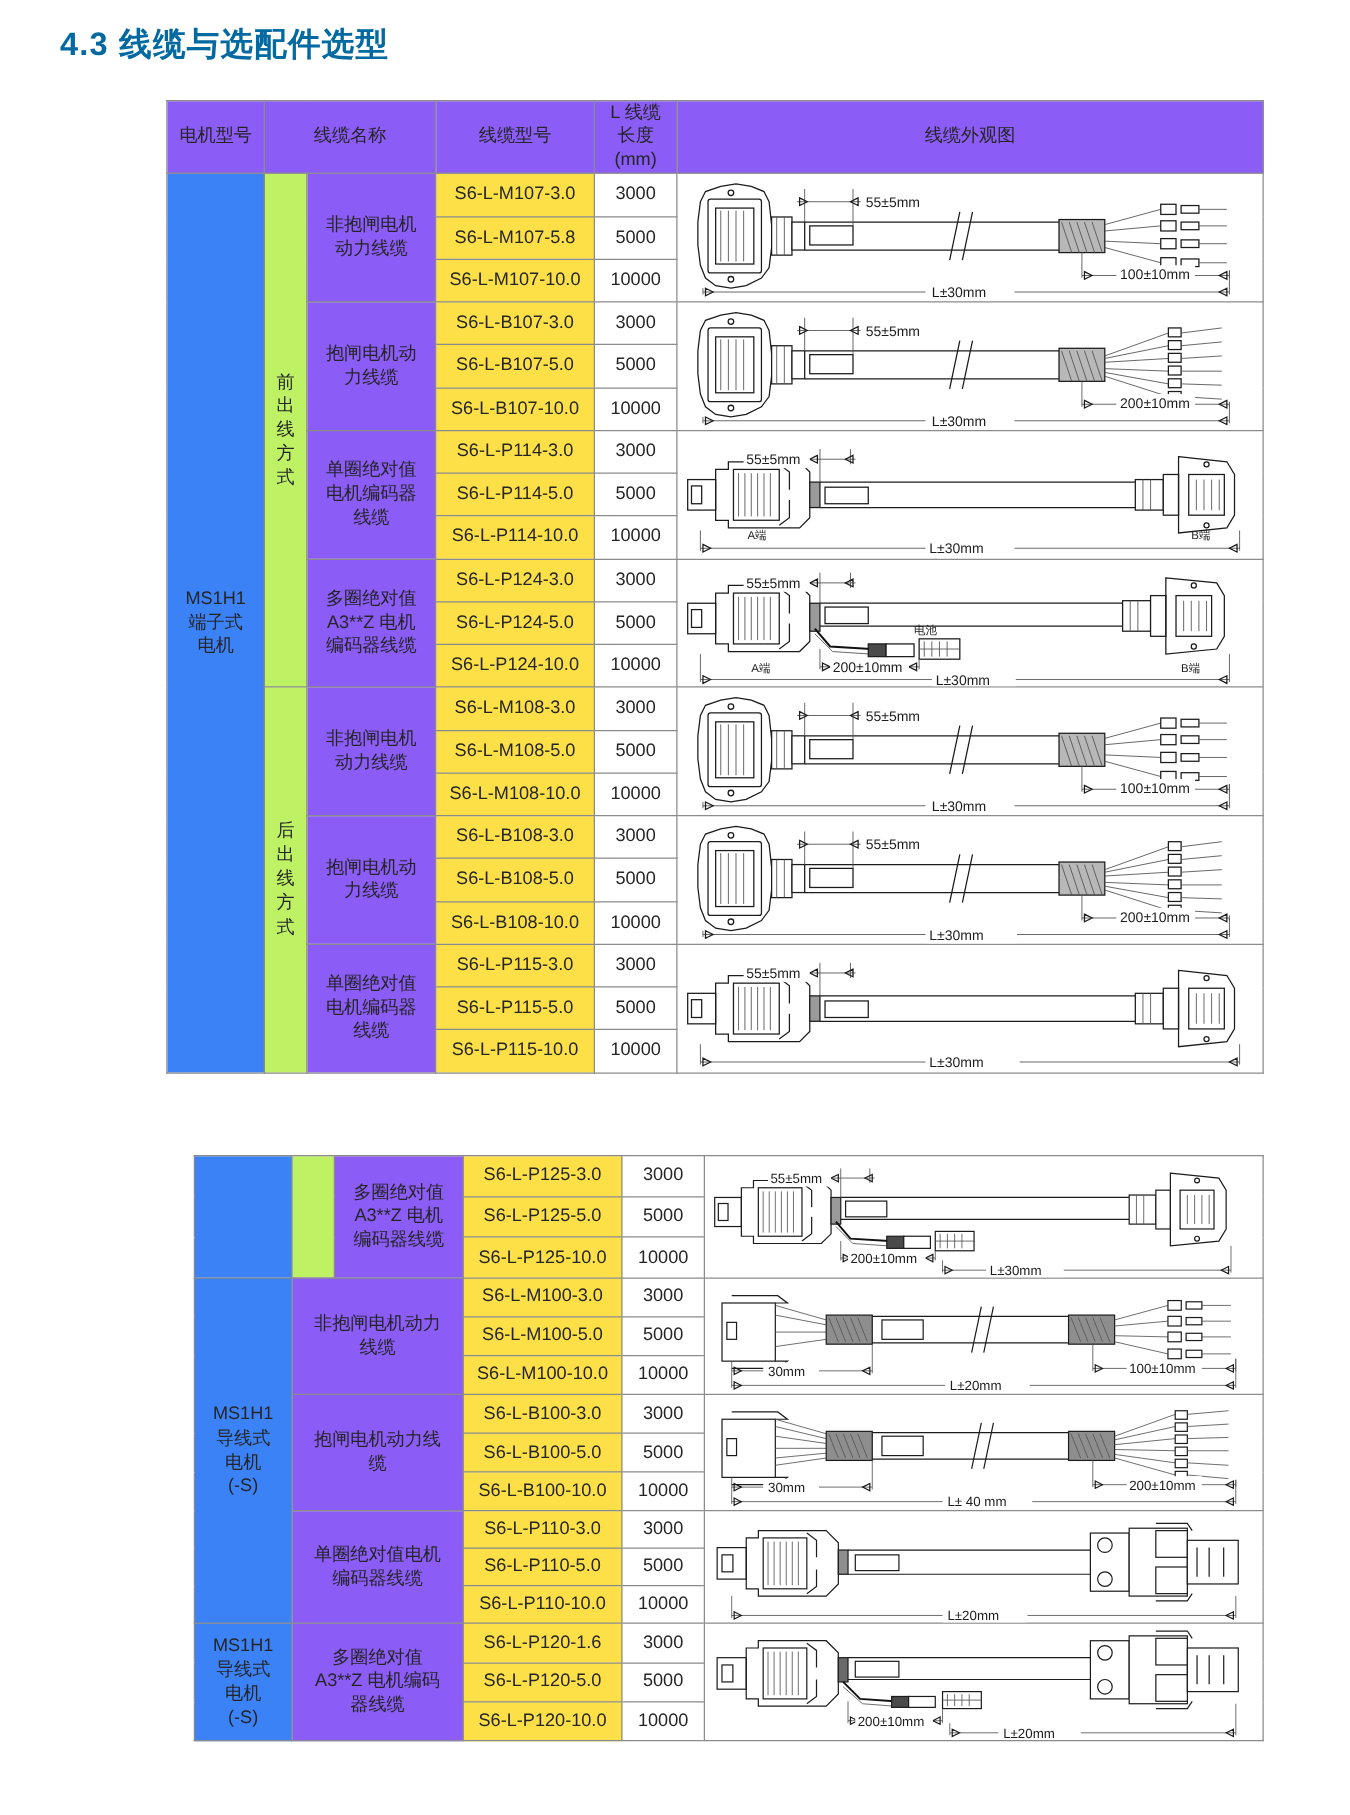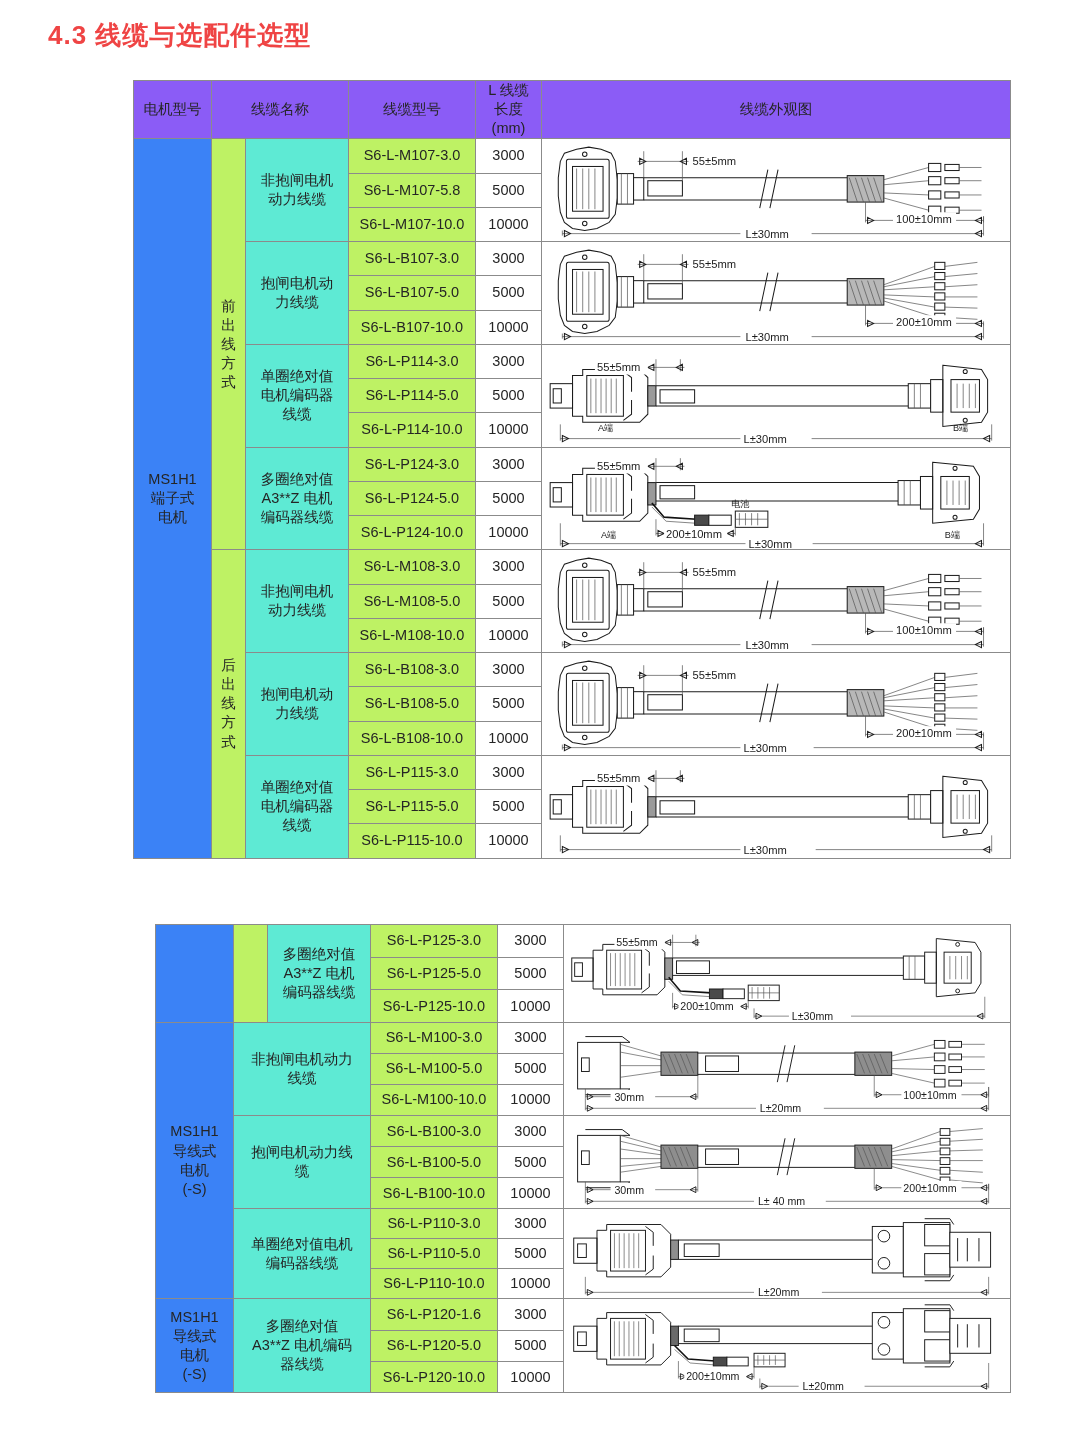--- a/index.html
+++ b/index.html
@@ -16,21 +16,21 @@
     overflow: hidden;
   }
 
   
   .heading {
     position: absolute;
     left: 48px;
     top: 18px;
     font-size: 26px;
     font-weight: 700;
-    color: #ef4444;
+    color: #0369a1;
     letter-spacing: 1px;
     white-space: nowrap;
   }
 
   
   .tbl-wrap { position: absolute; }
   #tbl-upper { left: 133px; top: 80px; width: 877px; }
   #tbl-lower { left: 155px; top: 924px; width: 855px; }
 
   table.grid {
@@ -48,21 +48,21 @@
     color: #252525;
     line-height: 1.32;
   }
   td.hdr {
     background: #8b5cf6;
     font-size: 15px;
     padding: 6px 2px;
     font-weight: 400;
   }
   td.lbl {
-    background: #5eead4;
+    background: #8b5cf6;
     padding: 5px 4px;
     font-size: 14.5px;
   }
   td.lbl-wide { padding: 5px 10px; text-align: center; }
   td.model {
     background: #3b82f6;
     font-size: 15px;
     line-height: 1.45;
   }
   td.vert {
@@ -72,21 +72,21 @@
     width: 34px;
   }
   td.vert .vtext {
     display: block;
     width: 16px;
     margin: 0 auto;
     word-break: break-all;
     white-space: normal;
   }
   td.code {
-    background: #bef264;
+    background: #fde047;
     font-size: 15px;
     height: 18px;
     white-space: nowrap;
   }
   td.len {
     background: #ffffff;
     font-size: 15px;
     white-space: nowrap;
   }
   td.pic { background: #ffffff; padding: 2px 4px; }

